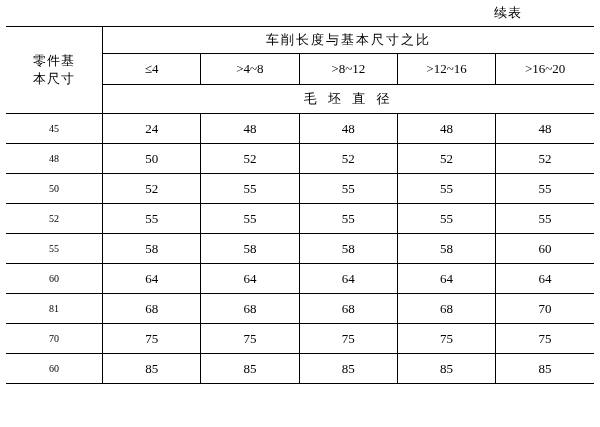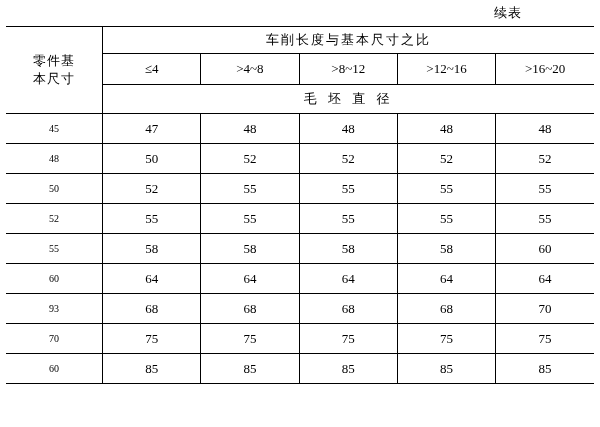--- a/index.html
+++ b/index.html
@@ -110,21 +110,21 @@
         <td class="sub-head">&gt;8~12</td>
         <td class="sub-head">&gt;12~16</td>
         <td class="sub-head">&gt;16~20</td>
       </tr>
       <tr class="thick-bottom">
         <td class="diam-head" colspan="5">毛 坯 直 径</td>
       </tr>
 
       <tr class="data-row">
         <td class="first">45</td>
-        <td>47</td>
+        <td>24</td>
         <td>48</td>
         <td>48</td>
         <td>48</td>
         <td>48</td>
       </tr>
       <tr class="data-row">
         <td class="first">48</td>
         <td>50</td>
         <td>52</td>
         <td>52</td>
@@ -157,21 +157,21 @@
       </tr>
       <tr class="data-row">
         <td class="first">60</td>
         <td>64</td>
         <td>64</td>
         <td>64</td>
         <td>64</td>
         <td>64</td>
       </tr>
       <tr class="data-row">
-        <td class="first">93</td>
+        <td class="first">81</td>
         <td>68</td>
         <td>68</td>
         <td>68</td>
         <td>68</td>
         <td>70</td>
       </tr>
       <tr class="data-row">
         <td class="first">70</td>
         <td>75</td>
         <td>75</td>

